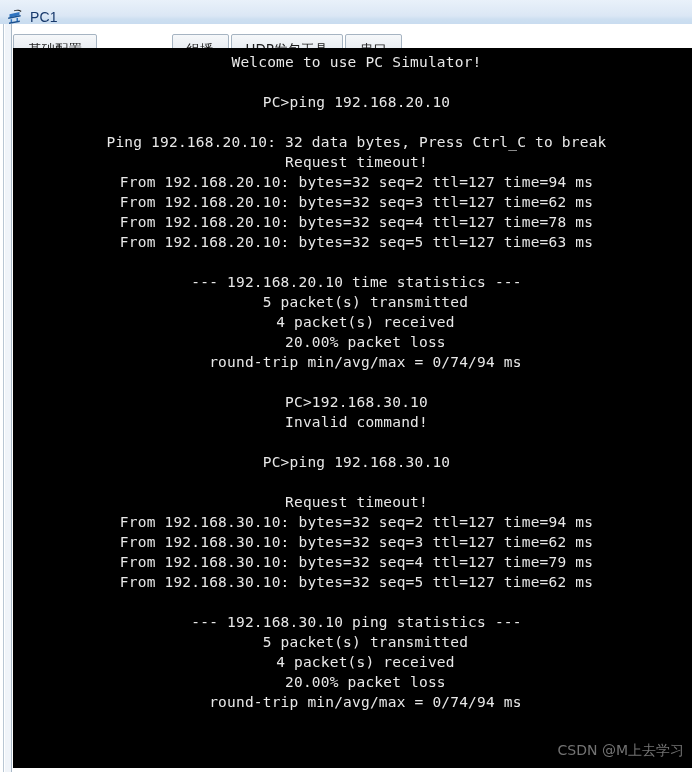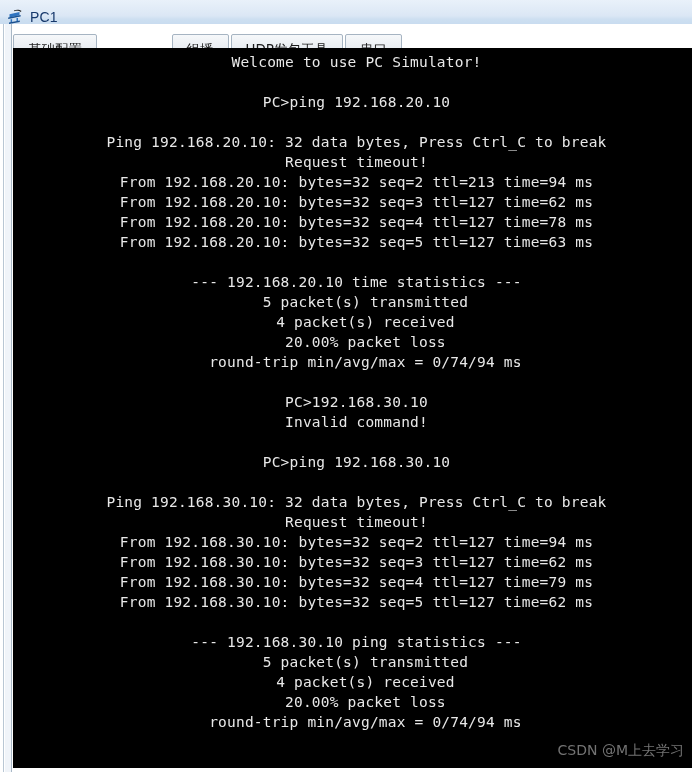--- a/index.html
+++ b/index.html
@@ -179,37 +179,36 @@
       </div>
 
     <div class="terminal">
       <div class="term-inner" id="term-inner">
           <div class="term-line">Welcome to use PC Simulator!</div>
           <div class="term-line blank"></div>
           <div class="term-line">PC&gt;ping 192.168.20.10</div>
           <div class="term-line blank"></div>
           <div class="term-line">Ping 192.168.20.10: 32 data bytes, Press Ctrl_C to break</div>
           <div class="term-line">Request timeout!</div>
-          <div class="term-line">From 192.168.20.10: bytes=32 seq=2 ttl=213 time=94 ms</div>
+          <div class="term-line">From 192.168.20.10: bytes=32 seq=2 ttl=127 time=94 ms</div>
           <div class="term-line">From 192.168.20.10: bytes=32 seq=3 ttl=127 time=62 ms</div>
           <div class="term-line">From 192.168.20.10: bytes=32 seq=4 ttl=127 time=78 ms</div>
           <div class="term-line">From 192.168.20.10: bytes=32 seq=5 ttl=127 time=63 ms</div>
           <div class="term-line blank"></div>
           <div class="term-line">--- 192.168.20.10 time statistics ---</div>
           <div class="term-line">  5 packet(s) transmitted</div>
           <div class="term-line">  4 packet(s) received</div>
           <div class="term-line">  20.00% packet loss</div>
           <div class="term-line">  round-trip min/avg/max = 0/74/94 ms</div>
           <div class="term-line blank"></div>
           <div class="term-line">PC&gt;192.168.30.10</div>
           <div class="term-line">Invalid command!</div>
           <div class="term-line blank"></div>
           <div class="term-line">PC&gt;ping 192.168.30.10</div>
           <div class="term-line blank"></div>
-          <div class="term-line">Ping 192.168.30.10: 32 data bytes, Press Ctrl_C to break</div>
           <div class="term-line">Request timeout!</div>
           <div class="term-line">From 192.168.30.10: bytes=32 seq=2 ttl=127 time=94 ms</div>
           <div class="term-line">From 192.168.30.10: bytes=32 seq=3 ttl=127 time=62 ms</div>
           <div class="term-line">From 192.168.30.10: bytes=32 seq=4 ttl=127 time=79 ms</div>
           <div class="term-line">From 192.168.30.10: bytes=32 seq=5 ttl=127 time=62 ms</div>
           <div class="term-line blank"></div>
           <div class="term-line">--- 192.168.30.10 ping statistics ---</div>
           <div class="term-line">  5 packet(s) transmitted</div>
           <div class="term-line">  4 packet(s) received</div>
           <div class="term-line">  20.00% packet loss</div>

